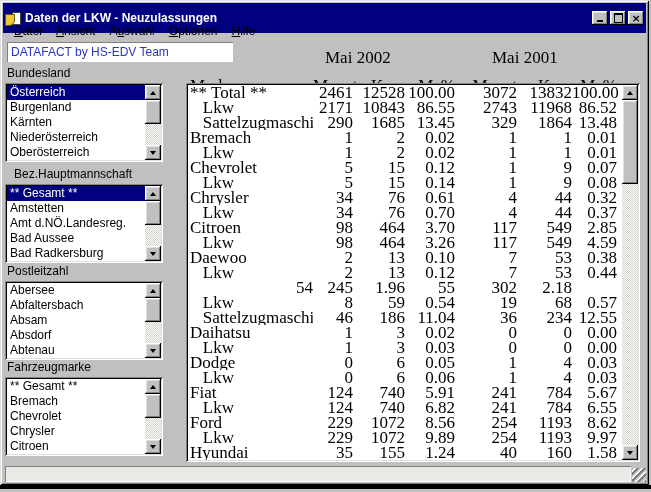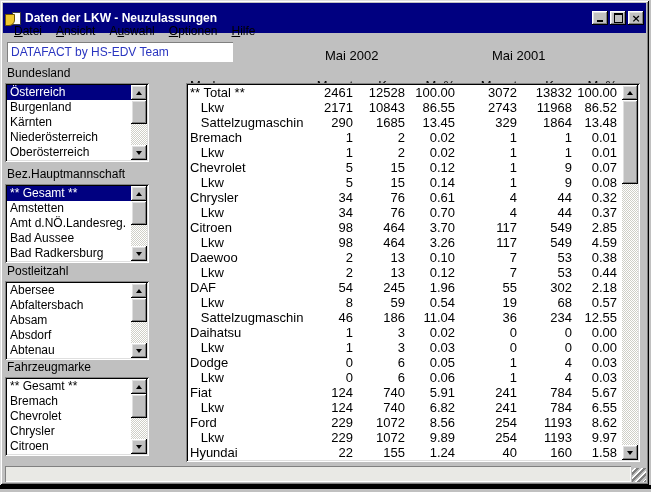--- a/index.html
+++ b/index.html
@@ -44,21 +44,21 @@
   .mitem u { text-underline-offset:1px; }
 
   
   .infobar {
     position:absolute; left:7px; top:42px; width:226px; height:20px; background:#fff;
     box-shadow: inset 1px 1px 0 #808080, inset -1px -1px 0 #fff;
     display:flex; align-items:center;
   }
   .infobar span { color:var(--info_text,#2a35c0); padding-left:4px; white-space:nowrap; }
 
-  .mono { font-family:Liberation Sans, sans-serif; font-size:13px; }
+  .mono { font-family:Liberation Serif, serif; font-size:17px; }
 
   .yearlbl { position:absolute; top:48px; }
   #year2002 { left:325px; }
   #year2001 { left:492px; }
 
   .grid7 { display:grid; grid-template-columns:125px 40px 52px 50px 62px 55px 45px; }
   .colhdr { position:absolute; left:188px; top:78px; width:429px; height:15px; line-height:15px; }
   .cm { white-space:pre; padding-left:2px; overflow:hidden; }
   .cn { text-align:right; white-space:pre; }
 
@@ -88,22 +88,22 @@
   }
   .sthumb {
     position:absolute; left:0; right:0; top:0; background:#c0c0c0;
     box-shadow: inset -1px -1px 0 #000, inset 1px 1px 0 #fff, inset -2px -2px 0 #808080, inset 2px 2px 0 #dfdfdf;
   }
   .tri-up { width:0; height:0; border-left:3px solid transparent; border-right:3px solid transparent; border-bottom:4px solid #000; }
   .tri-down { width:0; height:0; border-left:3px solid transparent; border-right:3px solid transparent; border-top:4px solid #000; }
 
   
   .flabel { position:absolute; left:7px; height:14px; }
-  #flabel0 { top:66px; } #flabel1 { top:167px; } #flabel2 { top:264px; } #flabel3 { top:360px; }
-  .listbox { position:absolute; left:5px; width:144px; height:79px; display:flex; overflow:hidden; }
+  #flabel0 { top:66px; } #flabel1 { top:167px;margin-left:7px; } #flabel2 { top:264px; } #flabel3 { top:360px; }
+  .listbox { position:absolute; left:5px; width:158px; height:79px; display:flex; overflow:hidden; }
   #lb0 { top:83px; } #lb1 { top:184px; } #lb2 { top:281px; } #lb3 { top:377px; }
   .list-items { flex:1; overflow:hidden; }
   .litem { height:15px; line-height:15px; padding-left:3px; white-space:nowrap; overflow:hidden; }
   .litem.sel { background:var(--selection_bg,#000080); color:var(--selection_text,#fff); }
 
   
   .statusbar {
     position:absolute; left:5px; top:466px; width:626px; height:16px; background:#e9e9e5;
     box-shadow: inset 1px 1px 0 #808080, inset -1px -1px 0 #fff;
   }
@@ -274,21 +274,20 @@
         <div class="trow grid7">
           <span class="cm">   Lkw</span>
           <span class="cn">2</span>
           <span class="cn">13</span>
           <span class="cn">0.12</span>
           <span class="cn">7</span>
           <span class="cn">53</span>
           <span class="cn">0.44</span>
         </div>
         <div class="trow grid7">
-          <span class="cm">DAF</span>
           <span class="cn">54</span>
           <span class="cn">245</span>
           <span class="cn">1.96</span>
           <span class="cn">55</span>
           <span class="cn">302</span>
           <span class="cn">2.18</span>
         </div>
         <div class="trow grid7">
           <span class="cm">   Lkw</span>
           <span class="cn">8</span>
@@ -374,21 +373,21 @@
           <span class="cm">   Lkw</span>
           <span class="cn">229</span>
           <span class="cn">1072</span>
           <span class="cn">9.89</span>
           <span class="cn">254</span>
           <span class="cn">1193</span>
           <span class="cn">9.97</span>
         </div>
         <div class="trow grid7">
           <span class="cm">Hyundai</span>
-          <span class="cn">22</span>
+          <span class="cn">35</span>
           <span class="cn">155</span>
           <span class="cn">1.24</span>
           <span class="cn">40</span>
           <span class="cn">160</span>
           <span class="cn">1.58</span>
         </div>
       </div>
     <div class="sbar">
         <div class="sbtn">
           <span class="tri-up"></span>

